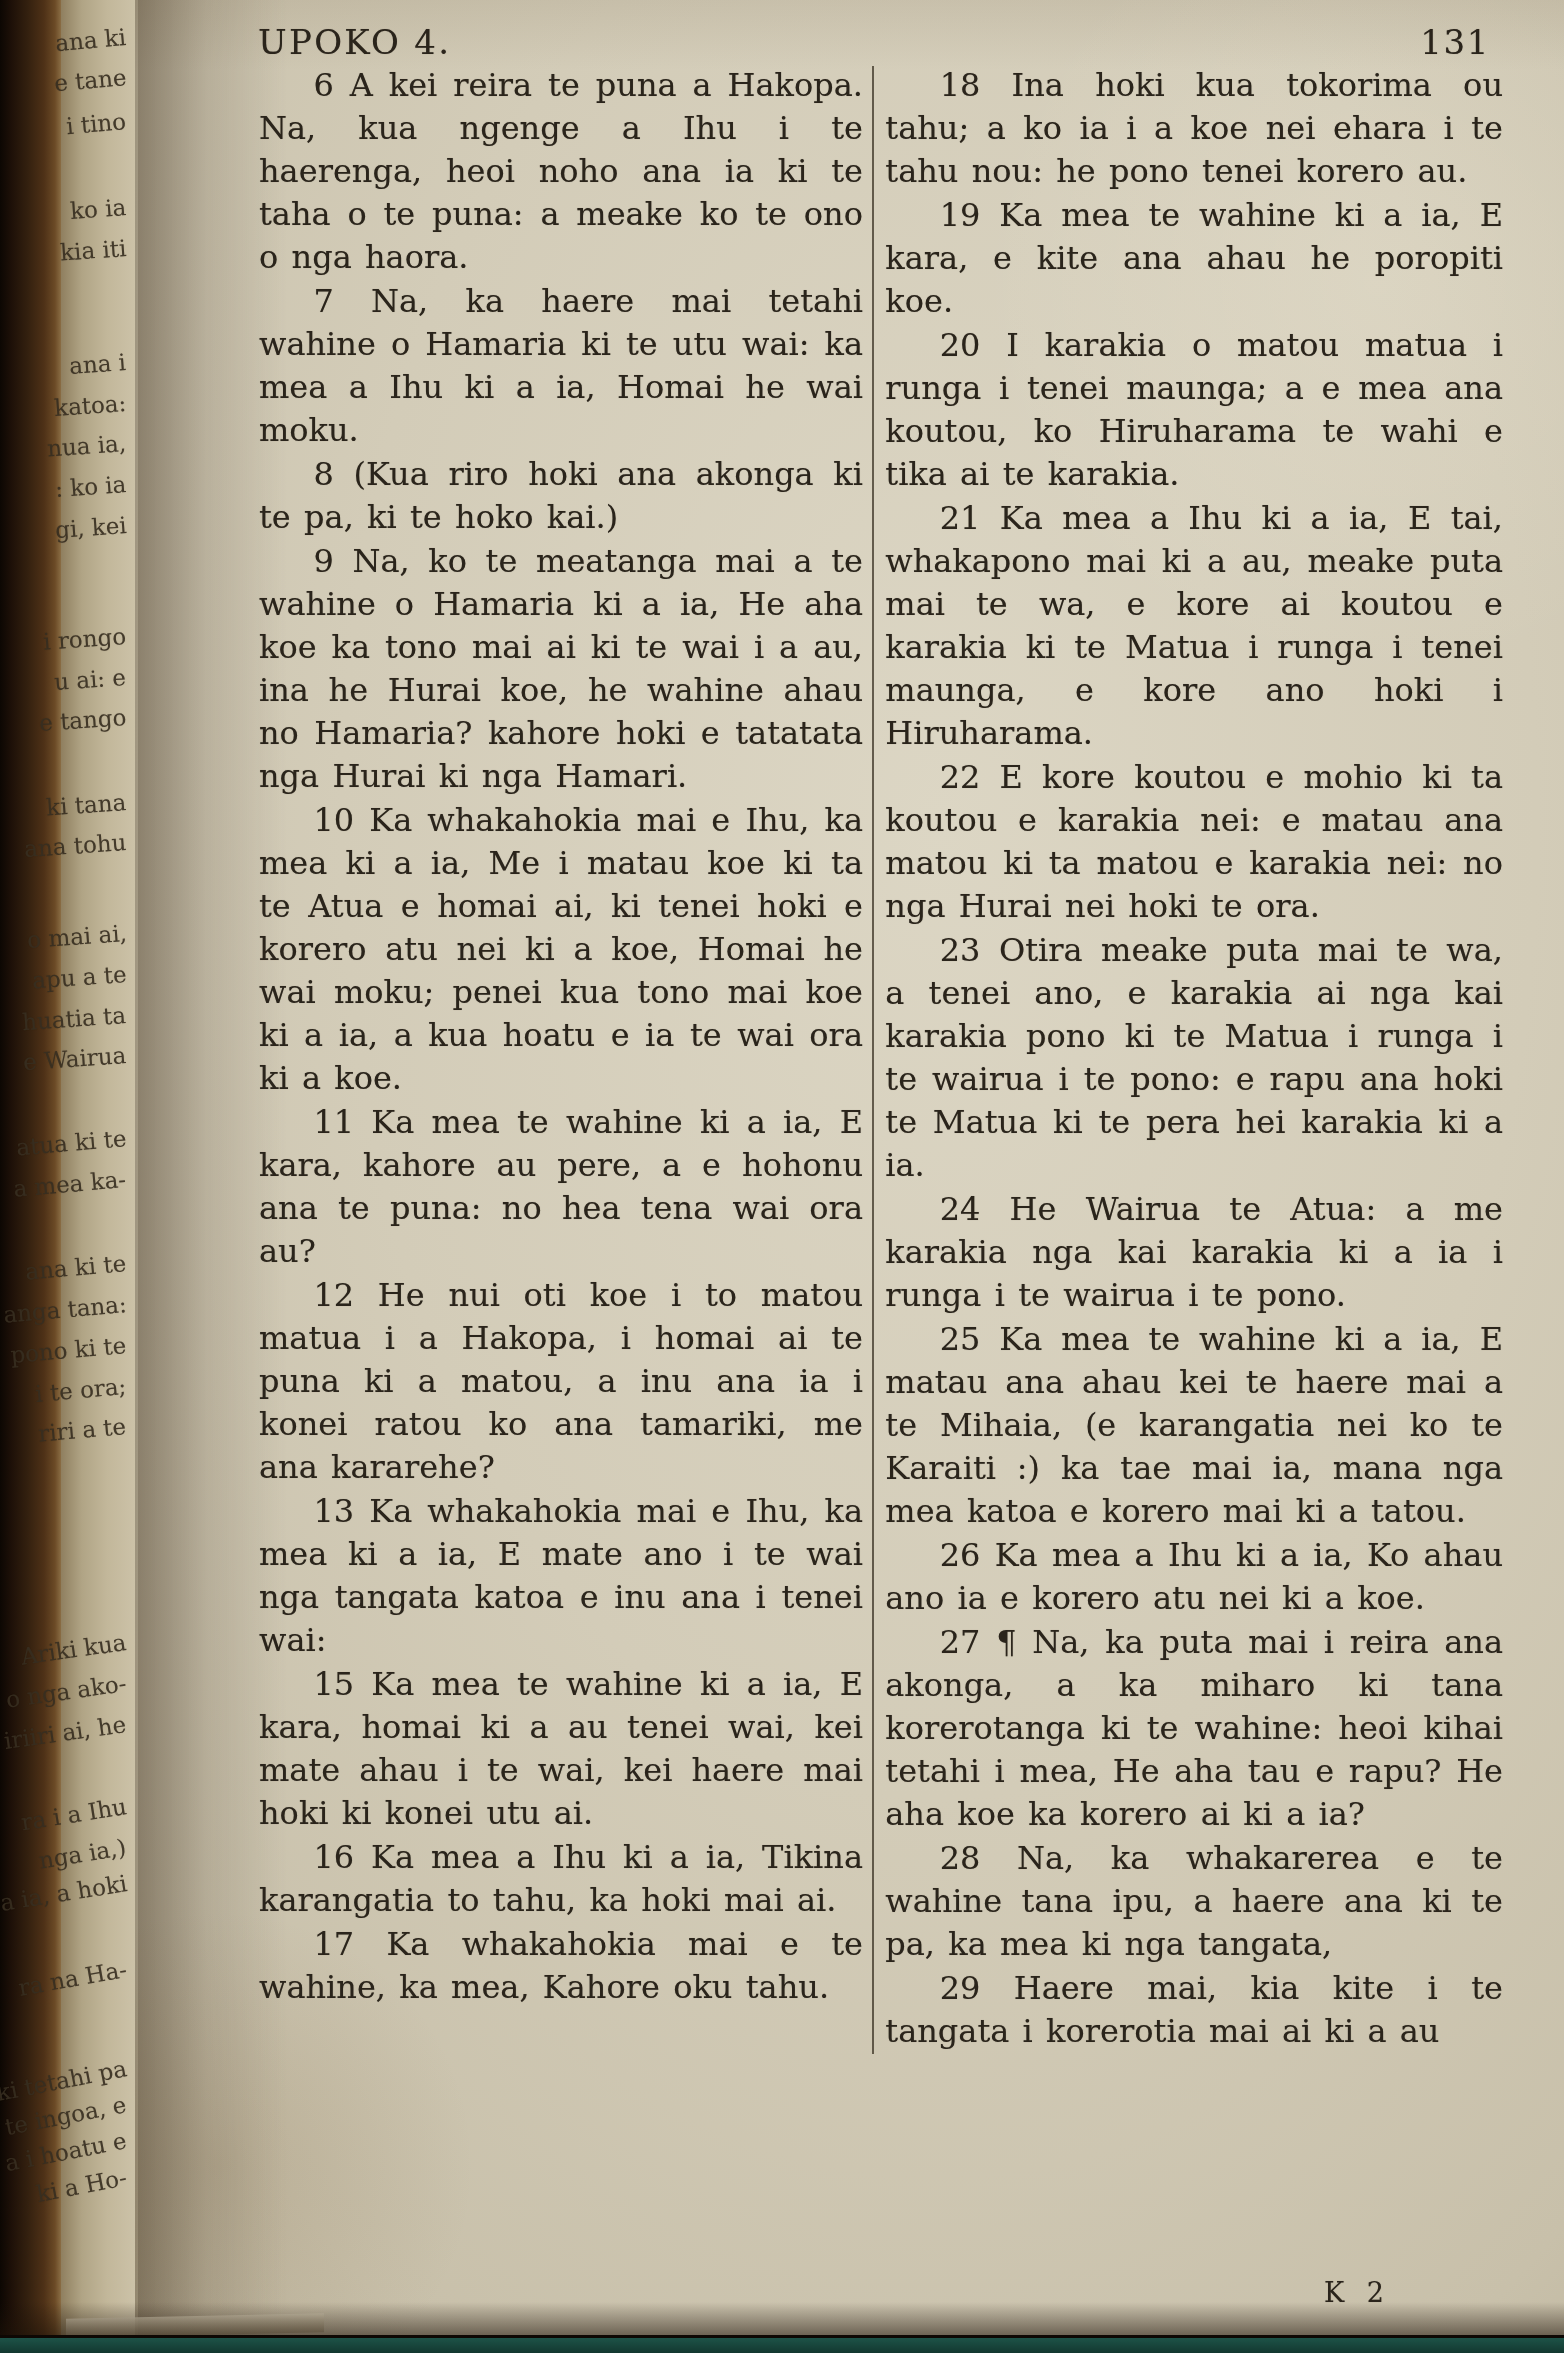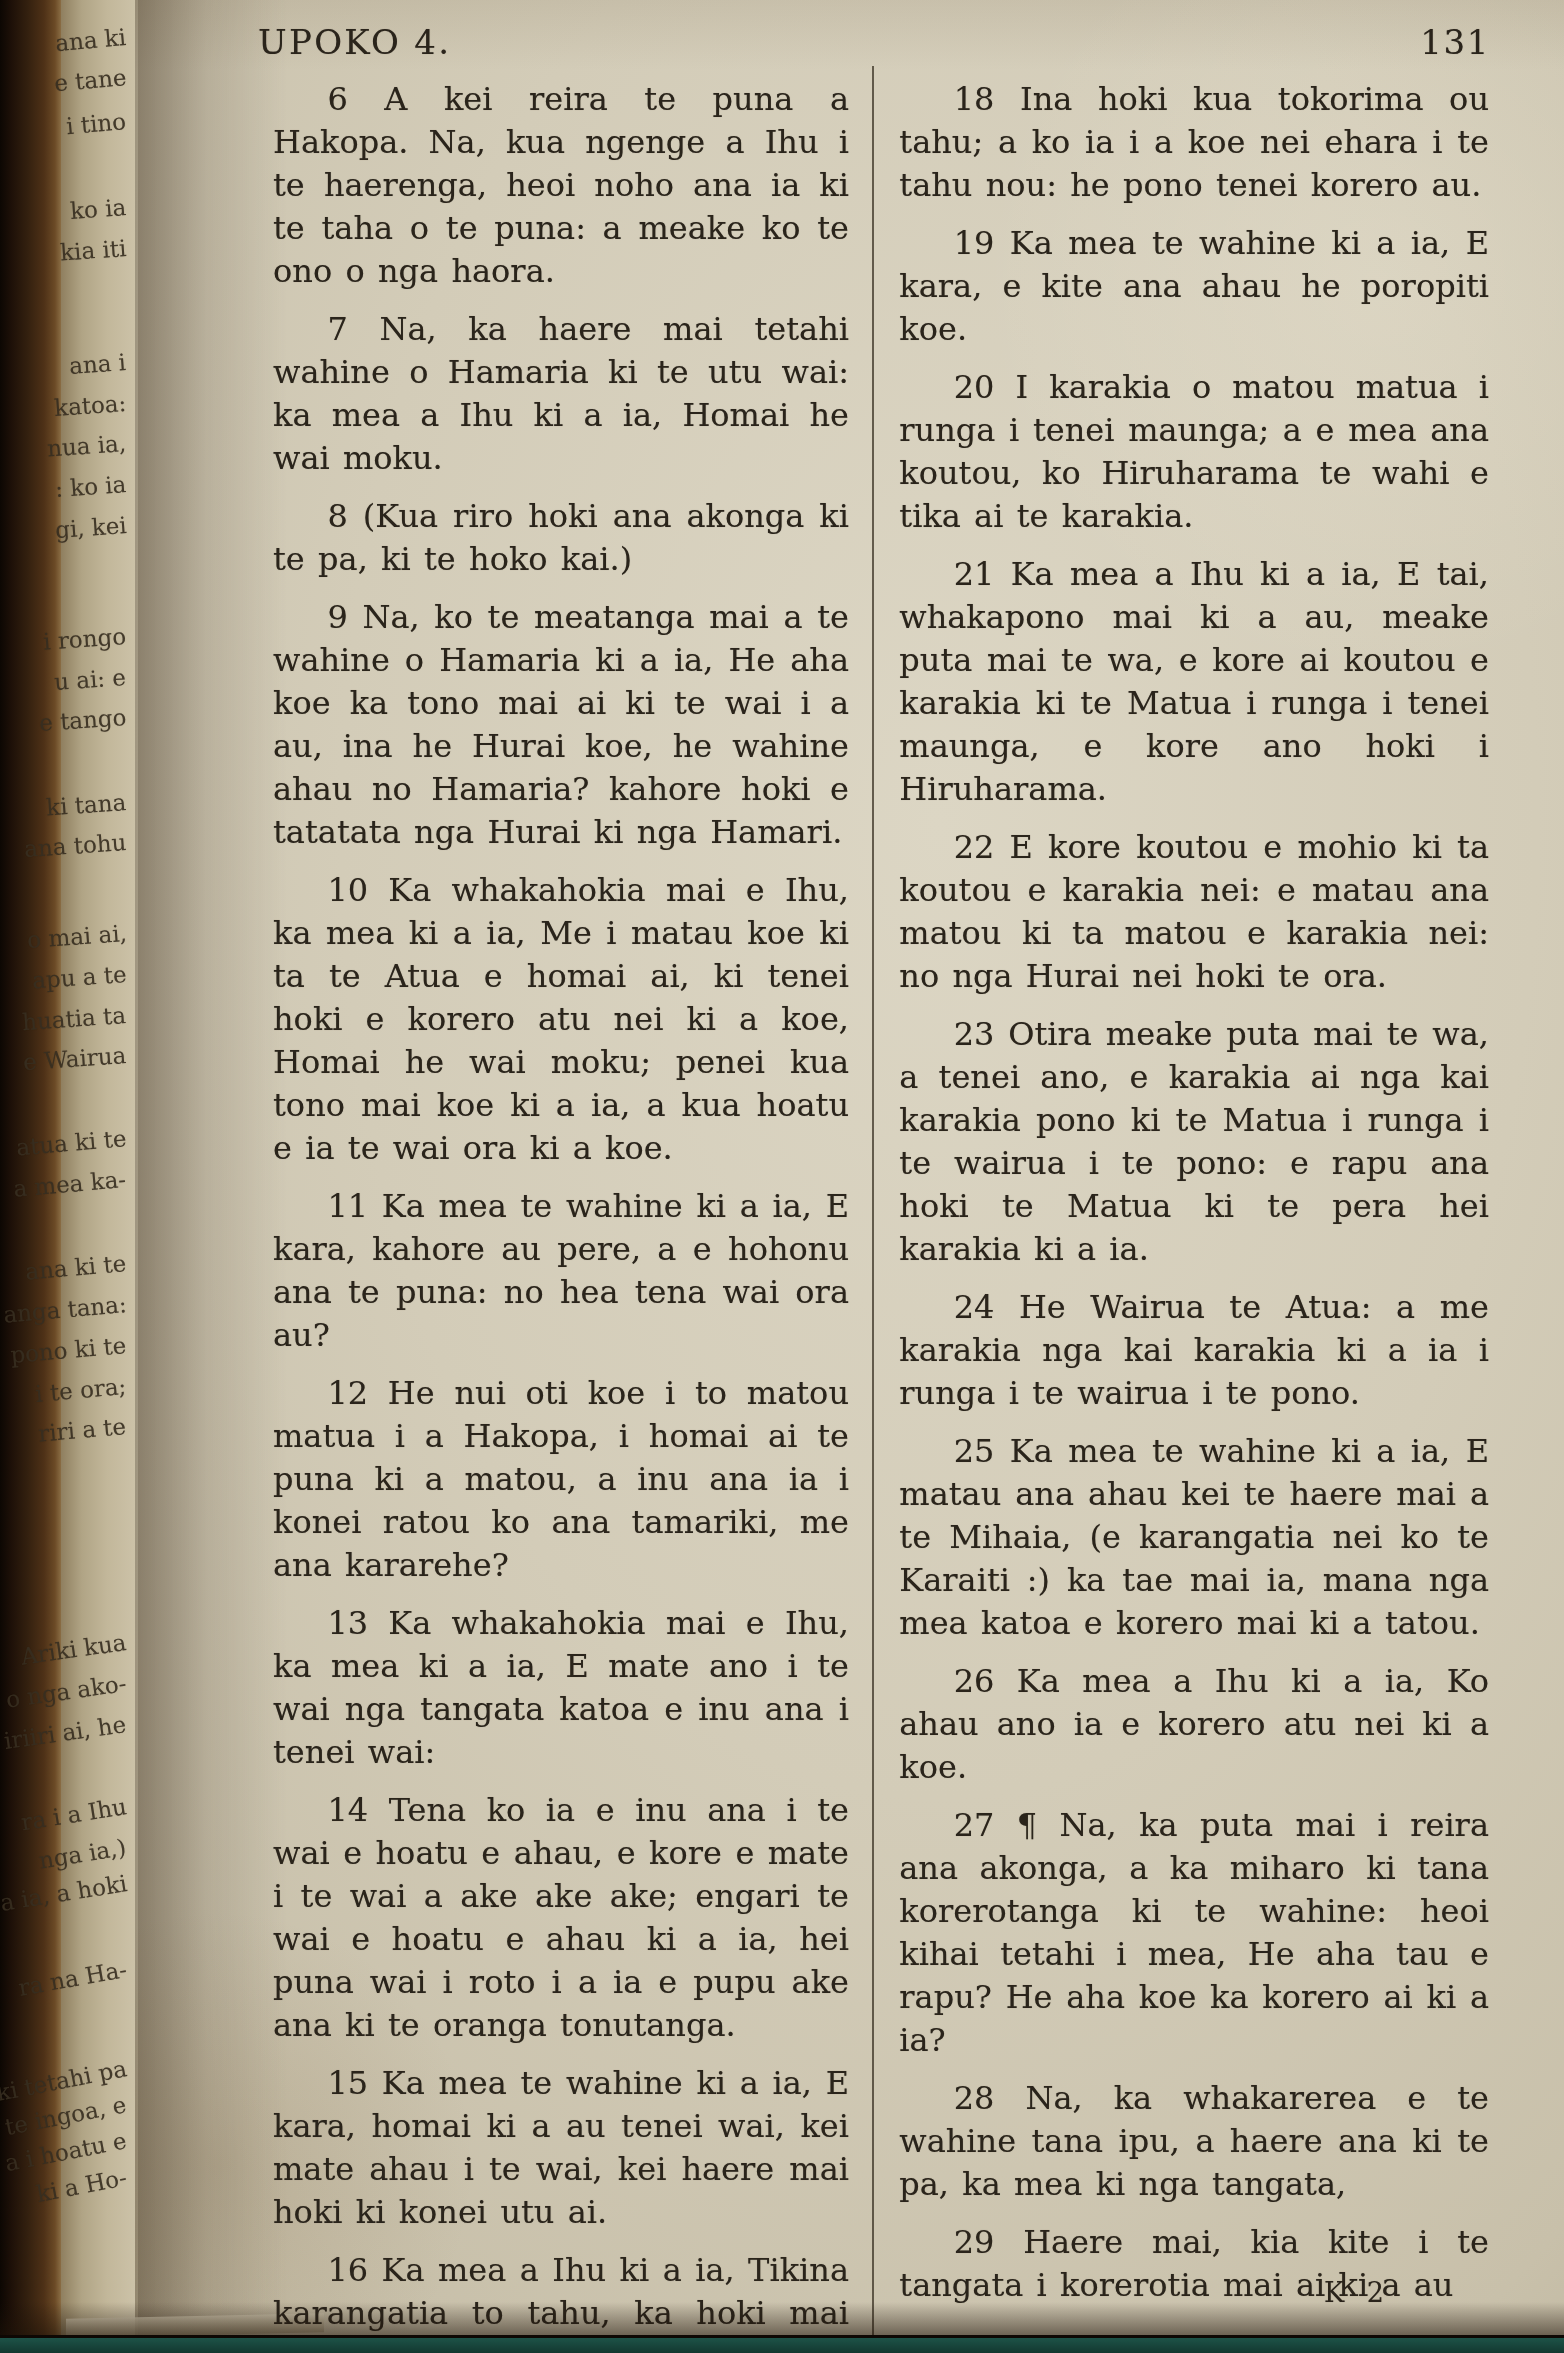--- a/index.html
+++ b/index.html
@@ -46,21 +46,21 @@
   }
   .pagenum{
     position:absolute;right:14px;top:0;font-size:34px;letter-spacing:1.6px;
     text-shadow:0 0 0.8px rgba(42,36,27,0.4);
   }
   .columns{display:flex;align-items:stretch;margin-top:0;}
   .col{width:606px;}
   .col:last-child{width:auto;flex:1;}
   .rule{width:2.3px;background:rgba(52,44,31,0.72);margin:3.1px 10.2px 0 7.8px;}
   .verse{
-    margin:15px;text-indent:1.7em;text-align:justify;
+    margin:1px;text-indent:1.7em;text-align:justify;
     font-size:32px;line-height:43px;word-spacing:3.1px;
     text-shadow:0 0 0.8px rgba(42,36,27,0.35);
   }
   .verse.no-indent{text-indent:0;}
   .signature{
     position:absolute;left:1324px;top:2277px;z-index:4;
     font-size:27px;letter-spacing:7px;color:var(--ink,#2a241b);
     text-shadow:0 0 0.8px rgba(42,36,27,0.4);
     text-align:right;
   }
@@ -189,21 +189,20 @@
           <p class="verse">9 Na, ko te meatanga mai a te wahine o Hamaria ki a ia, He aha koe ka tono mai ai ki te wai i a au, ina he Hurai koe, he wahine ahau no Hamaria? kahore hoki e tatatata nga Hurai ki nga Hamari.</p>
 
           <p class="verse">10 Ka whakahokia mai e Ihu, ka mea ki a ia, Me i matau koe ki ta te Atua e homai ai, ki tenei hoki e korero atu nei ki a koe, Homai he wai moku; penei kua tono mai koe ki a ia, a kua hoatu e ia te wai ora ki a koe.</p>
 
           <p class="verse">11 Ka mea te wahine ki a ia, E kara, kahore au pere, a e hohonu ana te puna: no hea tena wai ora au?</p>
 
           <p class="verse">12 He nui oti koe i to matou matua i a Hakopa, i homai ai te puna ki a matou, a inu ana ia i konei ratou ko ana tamariki, me ana kararehe?</p>
 
           <p class="verse">13 Ka whakahokia mai e Ihu, ka mea ki a ia, E mate ano i te wai nga tangata katoa e inu ana i tenei wai:</p>
 
-          <p class="verse">14 Tena ko ia e inu ana i te wai e hoatu e ahau, e kore e mate i te wai a ake ake ake; engari te wai e hoatu e ahau ki a ia, hei puna wai i roto i a ia e pupu ake ana ki te oranga tonutanga.</p>
 
           <p class="verse">15 Ka mea te wahine ki a ia, E kara, homai ki a au tenei wai, kei mate ahau i te wai, kei haere mai hoki ki konei utu ai.</p>
 
           <p class="verse">16 Ka mea a Ihu ki a ia, Tikina karangatia to tahu, ka hoki mai ai.</p>
 
           <p class="verse">17 Ka whakahokia mai e te wahine, ka mea, Kahore oku tahu.</p>
         </div>
 
       <div class="rule"></div>
 

